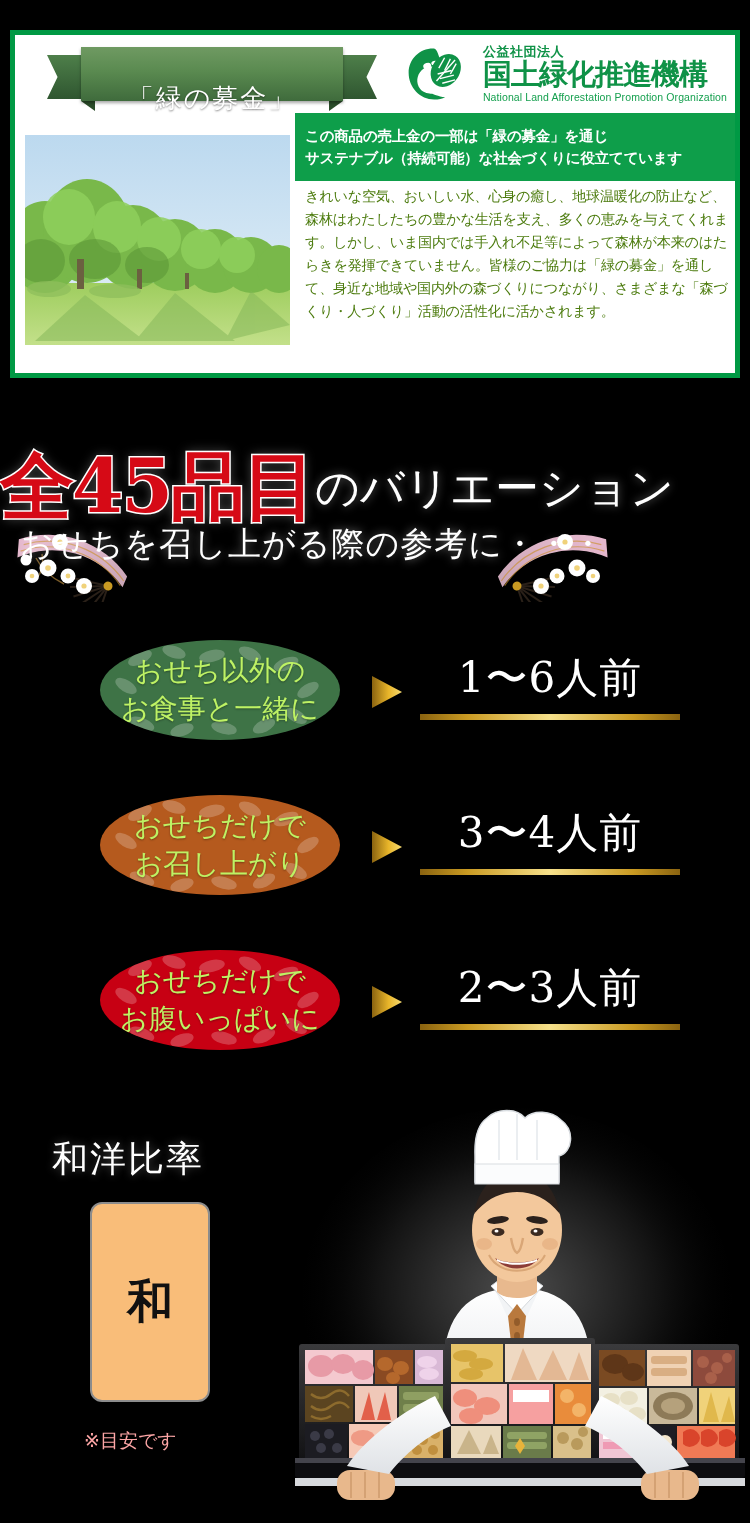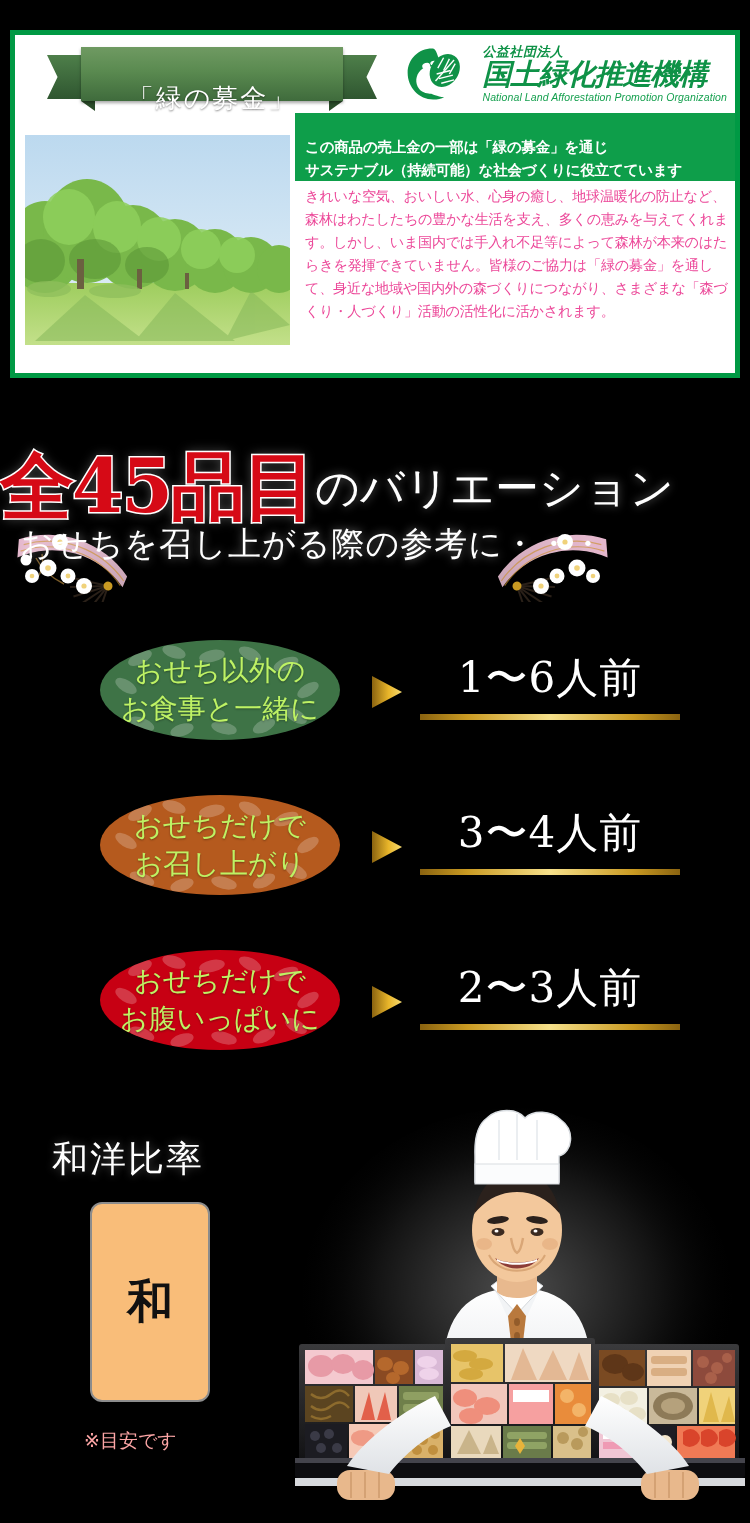--- a/index.html
+++ b/index.html
@@ -44,47 +44,47 @@
   .ribbon-fold-l,.ribbon-fold-r{
     position:absolute; top:54px; width:14px; height:10px;
     background:#2b4d2a;
   }
   .ribbon-fold-l{ left:34px; clip-path:polygon(0 0,100% 0,100% 100%); }
   .ribbon-fold-r{ right:34px; clip-path:polygon(0 0,100% 0,0 100%); }
 
   
   .org-logo{
     position:absolute; right:8px; top:6px; height:66px;
-    display:flex; align-items:center; gap:21px;font-style:italic;
+    display:flex; align-items:center; gap:21px;
   }
   .org-mark{ width:58px; height:58px; flex:0 0 58px; }
   .org-text{ display:flex; flex-direction:column; }
   .org-sub{ font-size:13px; color:#0f9247; font-weight:bold; letter-spacing:.5px; line-height:1.1; }
   .org-main{ font-size:29px; color:#0f9247; font-weight:bold; letter-spacing:-1px; line-height:1.08; }
   .org-en{ font-size:10.5px; color:#16a04f; letter-spacing:.1px; line-height:1.2; }
 
   
   .green-strip{
     position:absolute; left:280px; right:0; top:78px; height:68px;
     background:#0e9e4a; display:flex; flex-direction:column;
-    justify-content:flex-end; padding:0 10px;
+    justify-content:center; padding:0 10px;
   }
   .green-strip p{ font-size:14.5px; font-weight:bold; color:#fff; line-height:1.55; letter-spacing:-.2px; }
 
   
   .forest-photo{
     position:absolute; left:10px; top:100px; width:265px; height:210px;
     overflow:hidden; background:#cfe3f5;
   }
   .forest-photo svg{ display:block; width:100%; height:100%; }
 
   
   .donation-body{
     position:absolute; left:290px; right:6px; top:150px;
-    font-size:14.2px; line-height:1.62; color:#ec4899; letter-spacing:-.3px;
+    font-size:14.2px; line-height:1.62; color:#4d7c0f; letter-spacing:-.3px;
   }
 
   
   .headline-zone{
     position:absolute; left:0; top:400px; width:625px; height:230px;
   }
   .headline-row1{
     position:absolute; width:100%; top:38px; text-align:center;
     white-space:nowrap;
   }

